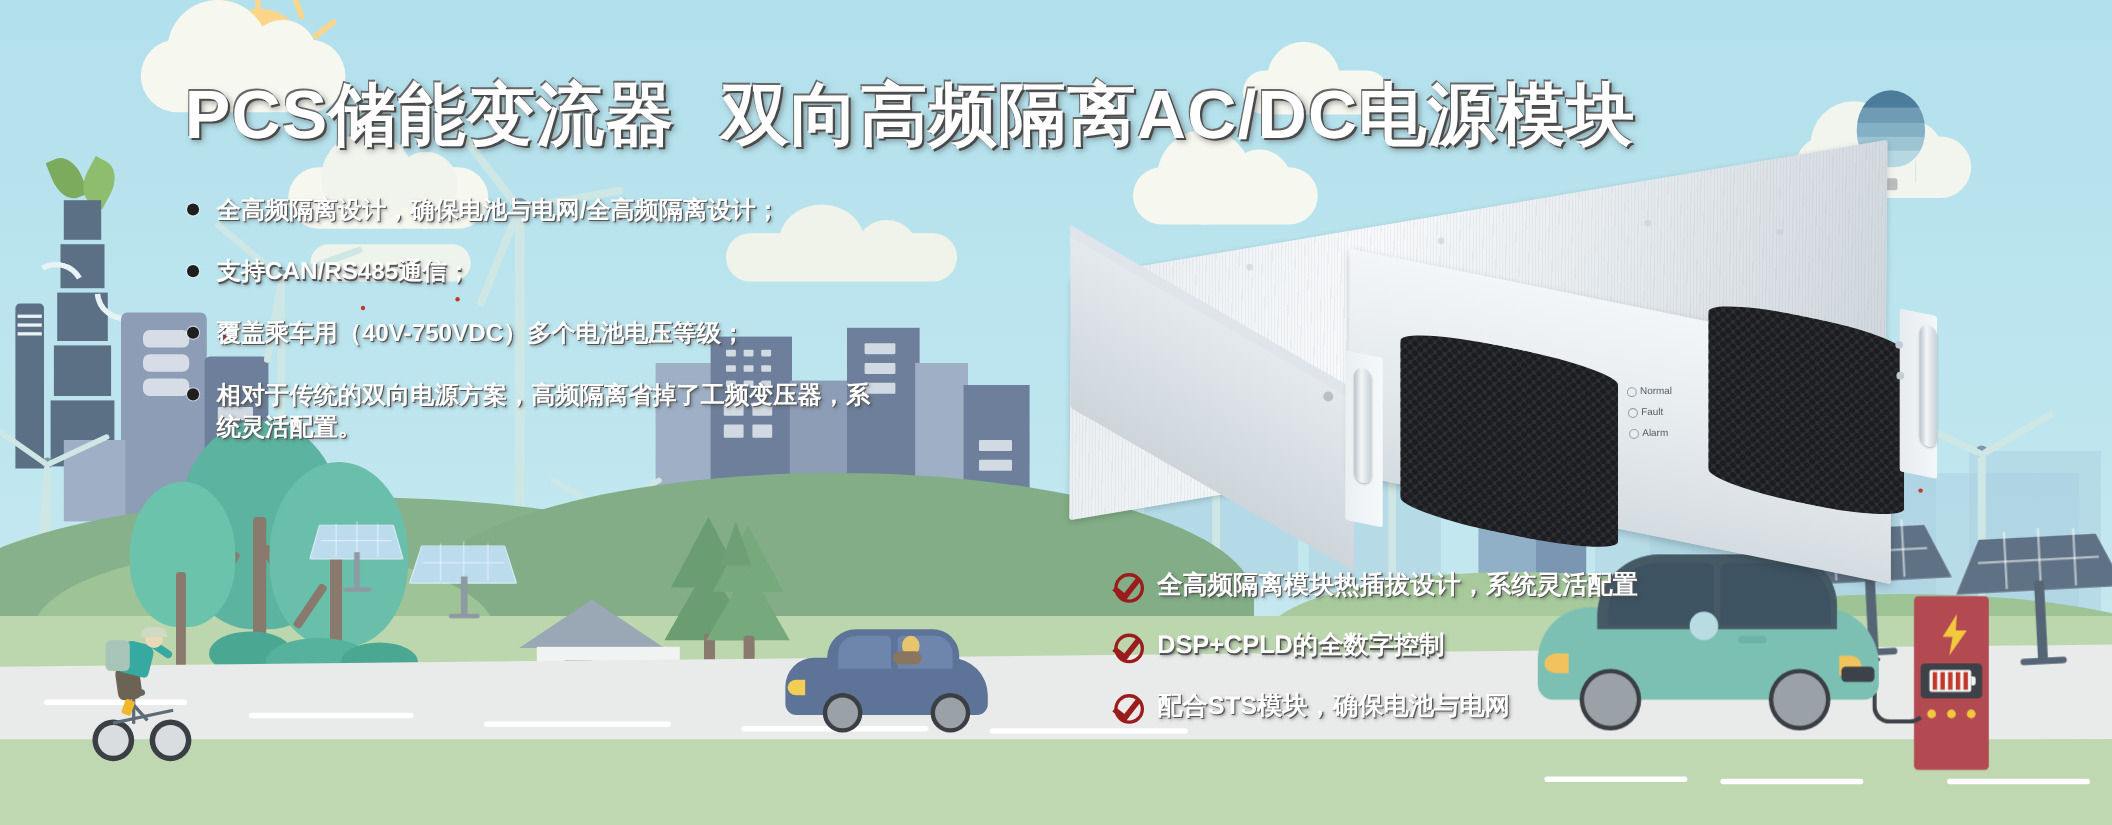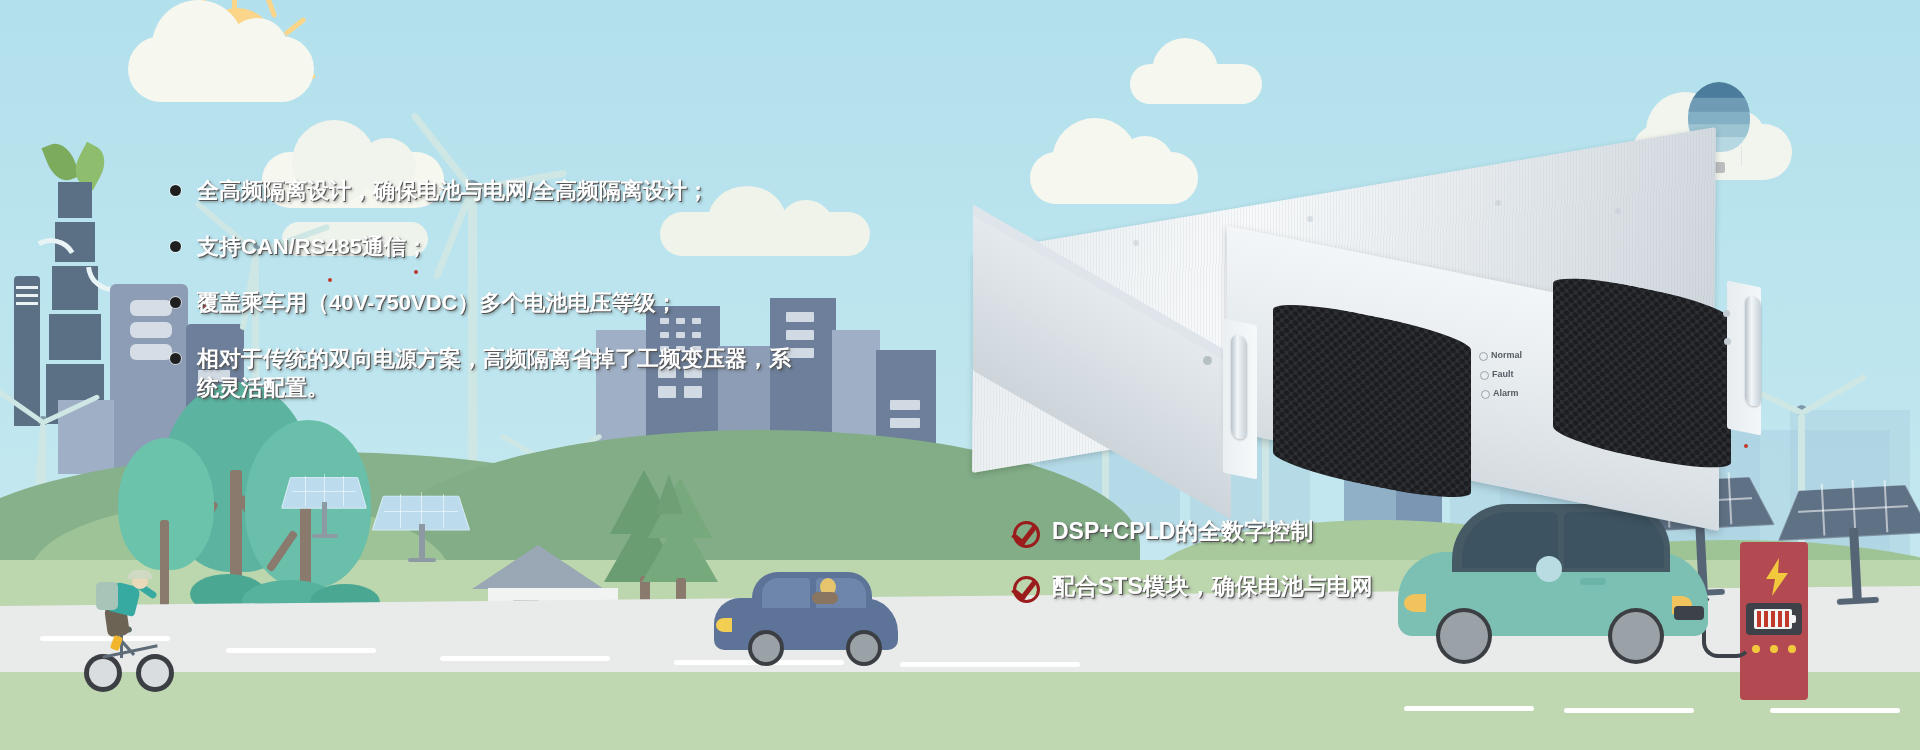--- a/index.html
+++ b/index.html
@@ -91,21 +91,21 @@
   .check-row{display:flex;align-items:center;margin-bottom:24px;}
   .check-ico{flex:0 0 auto;width:26px;height:26px;margin-right:13px;position:relative;}
   .check-ico .ring{position:absolute;left:0;top:2px;width:21px;height:21px;border-radius:50%;
     border:3px solid #9b1c1c;}
   .check-ico .tick{position:absolute;left:4px;top:1px;width:10px;height:19px;
     border-right:5px solid #9b1c1c;border-bottom:5px solid #9b1c1c;transform:rotate(38deg);}
   .check-text{font-size:23px;font-weight:bold;color:#ffffff;white-space:nowrap;
     text-shadow:1px 1px 0 #555,2px 2px 3px rgba(60,60,60,.5);}
 
   
-  #device{position:absolute;left:955px;top:180px;width:880px;height:300px;font-weight:bold;}
+  #device{position:absolute;left:955px;top:180px;width:880px;height:300px;}
   .dev-top{position:absolute;left:18px;top:10px;width:742px;height:220px;
     background:linear-gradient(105deg,#e9edf0 0%,#f7f9fa 35%,#e2e7eb 70%,#cfd6dc 100%);
     transform:skewY(-9.6deg) skewX(-0.5deg);border-radius:3px;
     box-shadow:0 2px 6px rgba(0,0,0,.18);}
   .dev-top-lines{position:absolute;inset:0;background:repeating-linear-gradient(90deg,
      rgba(255,255,255,.0) 0 2px, rgba(160,172,182,.13) 2px 3px);border-radius:3px;}
   .dev-left{position:absolute;left:18px;top:110px;width:258px;height:155px;
     background:linear-gradient(180deg,#e4e9ed,#cdd5db);
     transform:skewY(30deg);border-radius:2px;}
   .dev-left-edge{position:absolute;left:18px;top:99px;width:258px;height:16px;
@@ -540,20 +540,23 @@
 
     <div class="grill" style="left:598px;top:108px;width:178px;height:170px;transform:skewY(11.5deg);"></div>
 
     <div class="dev-bezel" style="left:772px;top:104px;width:34px;height:148px;transform:skewY(11.5deg);
          background:linear-gradient(90deg,#e7ecef,#f4f7f9);"></div>
     <div class="handle" style="left:790px;top:116px;height:110px;transform:skewY(11.5deg);"></div>
     <div class="screwdot" style="left:768px;top:130px;width:7px;height:7px;"></div>
     <div class="screwdot" style="left:769px;top:158px;width:7px;height:7px;"></div>
   </div>
 
+  <div class="title">
+    <span>PCS储能变流器</span><span class="gap"></span><span>双向高频隔离AC/DC电源模块</span>
+  </div>
 
   <div class="bullets">
     <div class="bullet">
       <span class="dot"></span>
       <span class="btext">全高频隔离设计，确保电池与电网/全高频隔离设计；</span>
     </div>
     <div class="bullet">
       <span class="dot"></span>
       <span class="btext">支持CAN/RS485通信；</span>
     </div>
@@ -566,20 +569,27 @@
       <span class="btext" style="white-space:normal;">相对于传统的双向电源方案，高频隔离省掉了工频变压器，系统灵活配置。</span>
     </div>
   </div>
 
   <div class="checks">
     <div class="check-row">
       <span class="check-ico">
         <span class="ring"></span>
           <span class="tick"></span>
       </span>
+      <span class="check-text">全高频隔离模块热插拔设计，系统灵活配置</span>
+    </div>
+    <div class="check-row">
+      <span class="check-ico">
+        <span class="ring"></span>
+          <span class="tick"></span>
+      </span>
       <span class="check-text">DSP+CPLD的全数字控制</span>
     </div>
     <div class="check-row">
       <span class="check-ico">
         <span class="ring"></span>
           <span class="tick"></span>
       </span>
       <span class="check-text">配合STS模块，确保电池与电网</span>
     </div>
   </div>

